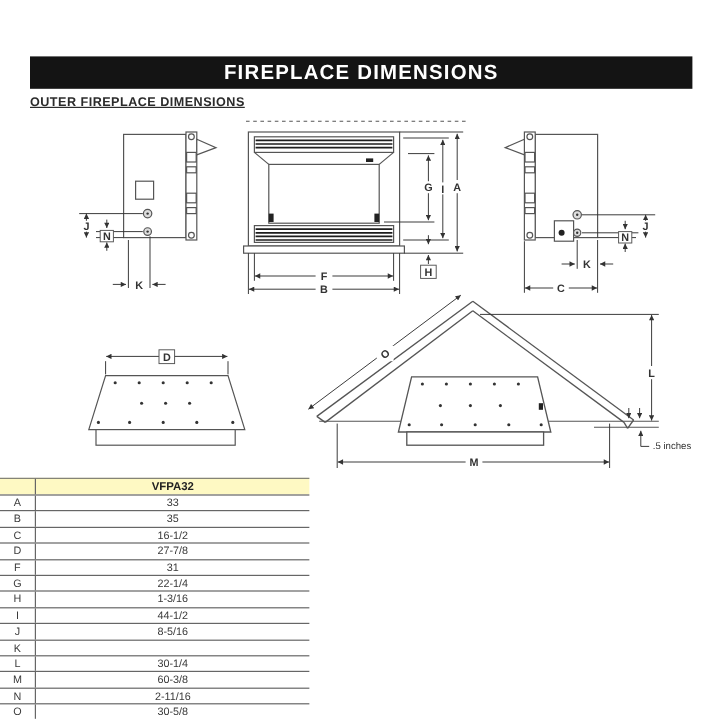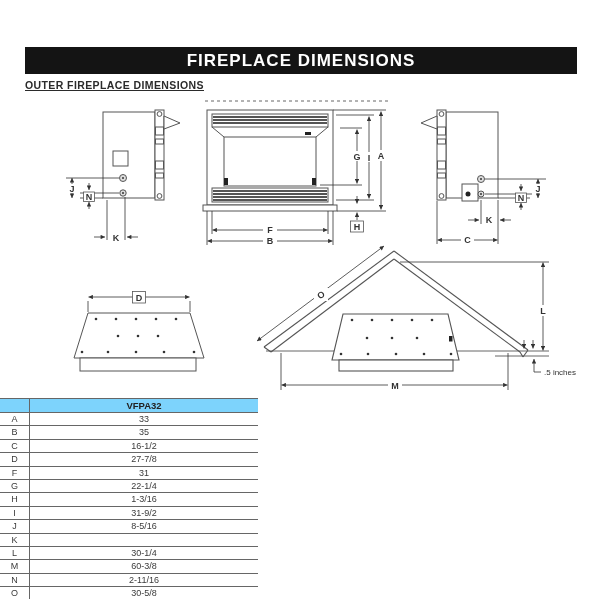--- a/index.html
+++ b/index.html
@@ -14,21 +14,21 @@
   .subtitle {
     position:absolute; left:25px; top:79px; width:552px; 
     font-size:10.5px; font-weight:bold; color:#2b2b2b; text-decoration:underline;
     letter-spacing:0.4px;
   }
   svg.diagrams { position:absolute; left:0; top:95px; }
   svg.diagrams text { font-family:"Liberation Sans", sans-serif; font-size:9px; font-weight:bold; fill:#333; }
   svg.diagrams text.small { font-size:8px; font-weight:normal; }
 
   .dim-table { position:absolute; left:0; top:398px; width:258px; height:202px; overflow:hidden; font-size:9px; color:#3a3a3a; }
-  .t-head { display:flex; height:14px; line-height:14px; background:#7dd3fc; border-top:1px solid #666; font-weight:bold; font-size:9.5px; color:#222; }
+  .t-head { display:flex; height:14px; line-height:14px; background:#fef9c3; border-top:1px solid #666; font-weight:bold; font-size:9.5px; color:#222; }
   .t-row  { display:flex; height:13.4px; line-height:13.4px; border-top:1px solid #666; }
   .t-dim-col, .t-dim { width:30px; text-align:center; border-right:1px solid #666; }
   .t-val-col, .t-val { flex:1; text-align:center; }
 </style>
 </head>
 <body>
 
 <div class="page">
 
   <div class="header-bar">FIREPLACE DIMENSIONS</div>
@@ -299,21 +299,21 @@
         <div class="t-row">
     <div class="t-dim">G</div>
     <div class="t-val">22-1/4</div>
   </div>
         <div class="t-row">
     <div class="t-dim">H</div>
     <div class="t-val">1-3/16</div>
   </div>
         <div class="t-row">
     <div class="t-dim">I</div>
-    <div class="t-val">31-9/2</div>
+    <div class="t-val">44-1/2</div>
   </div>
         <div class="t-row">
     <div class="t-dim">J</div>
     <div class="t-val">8-5/16</div>
   </div>
         <div class="t-row">
     <div class="t-dim">K</div>
   </div>
         <div class="t-row">
     <div class="t-dim">L</div>

